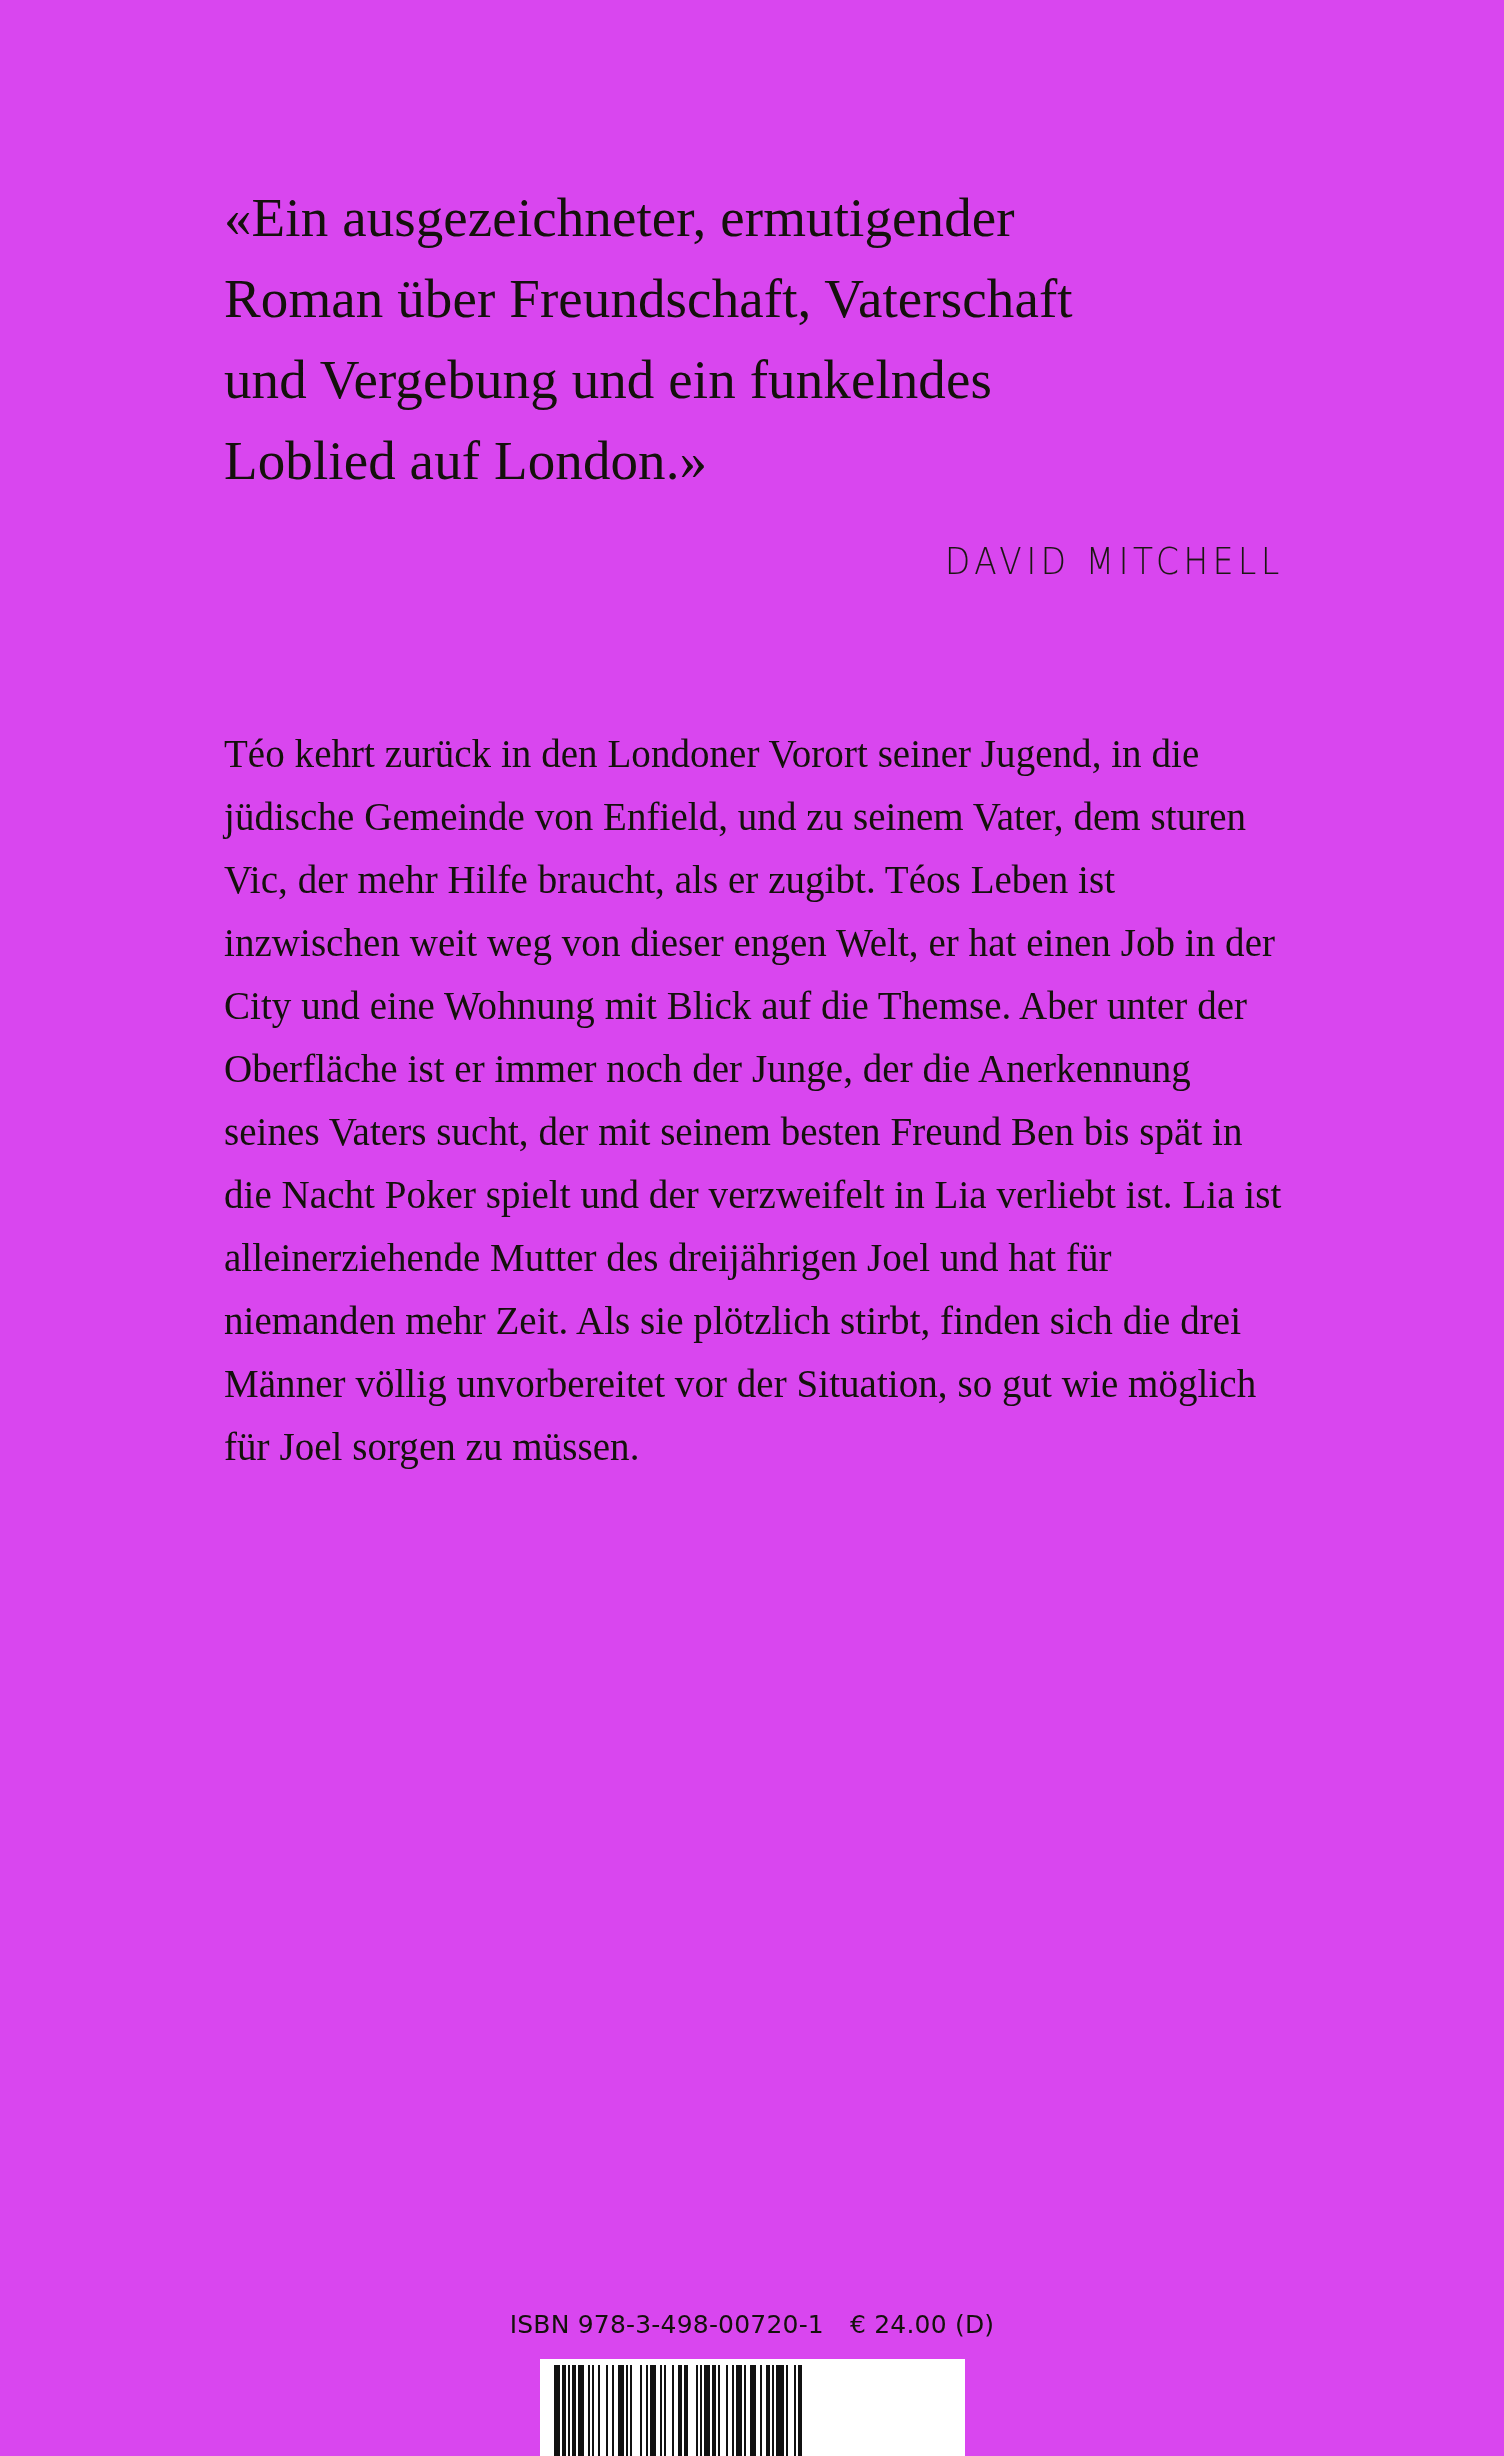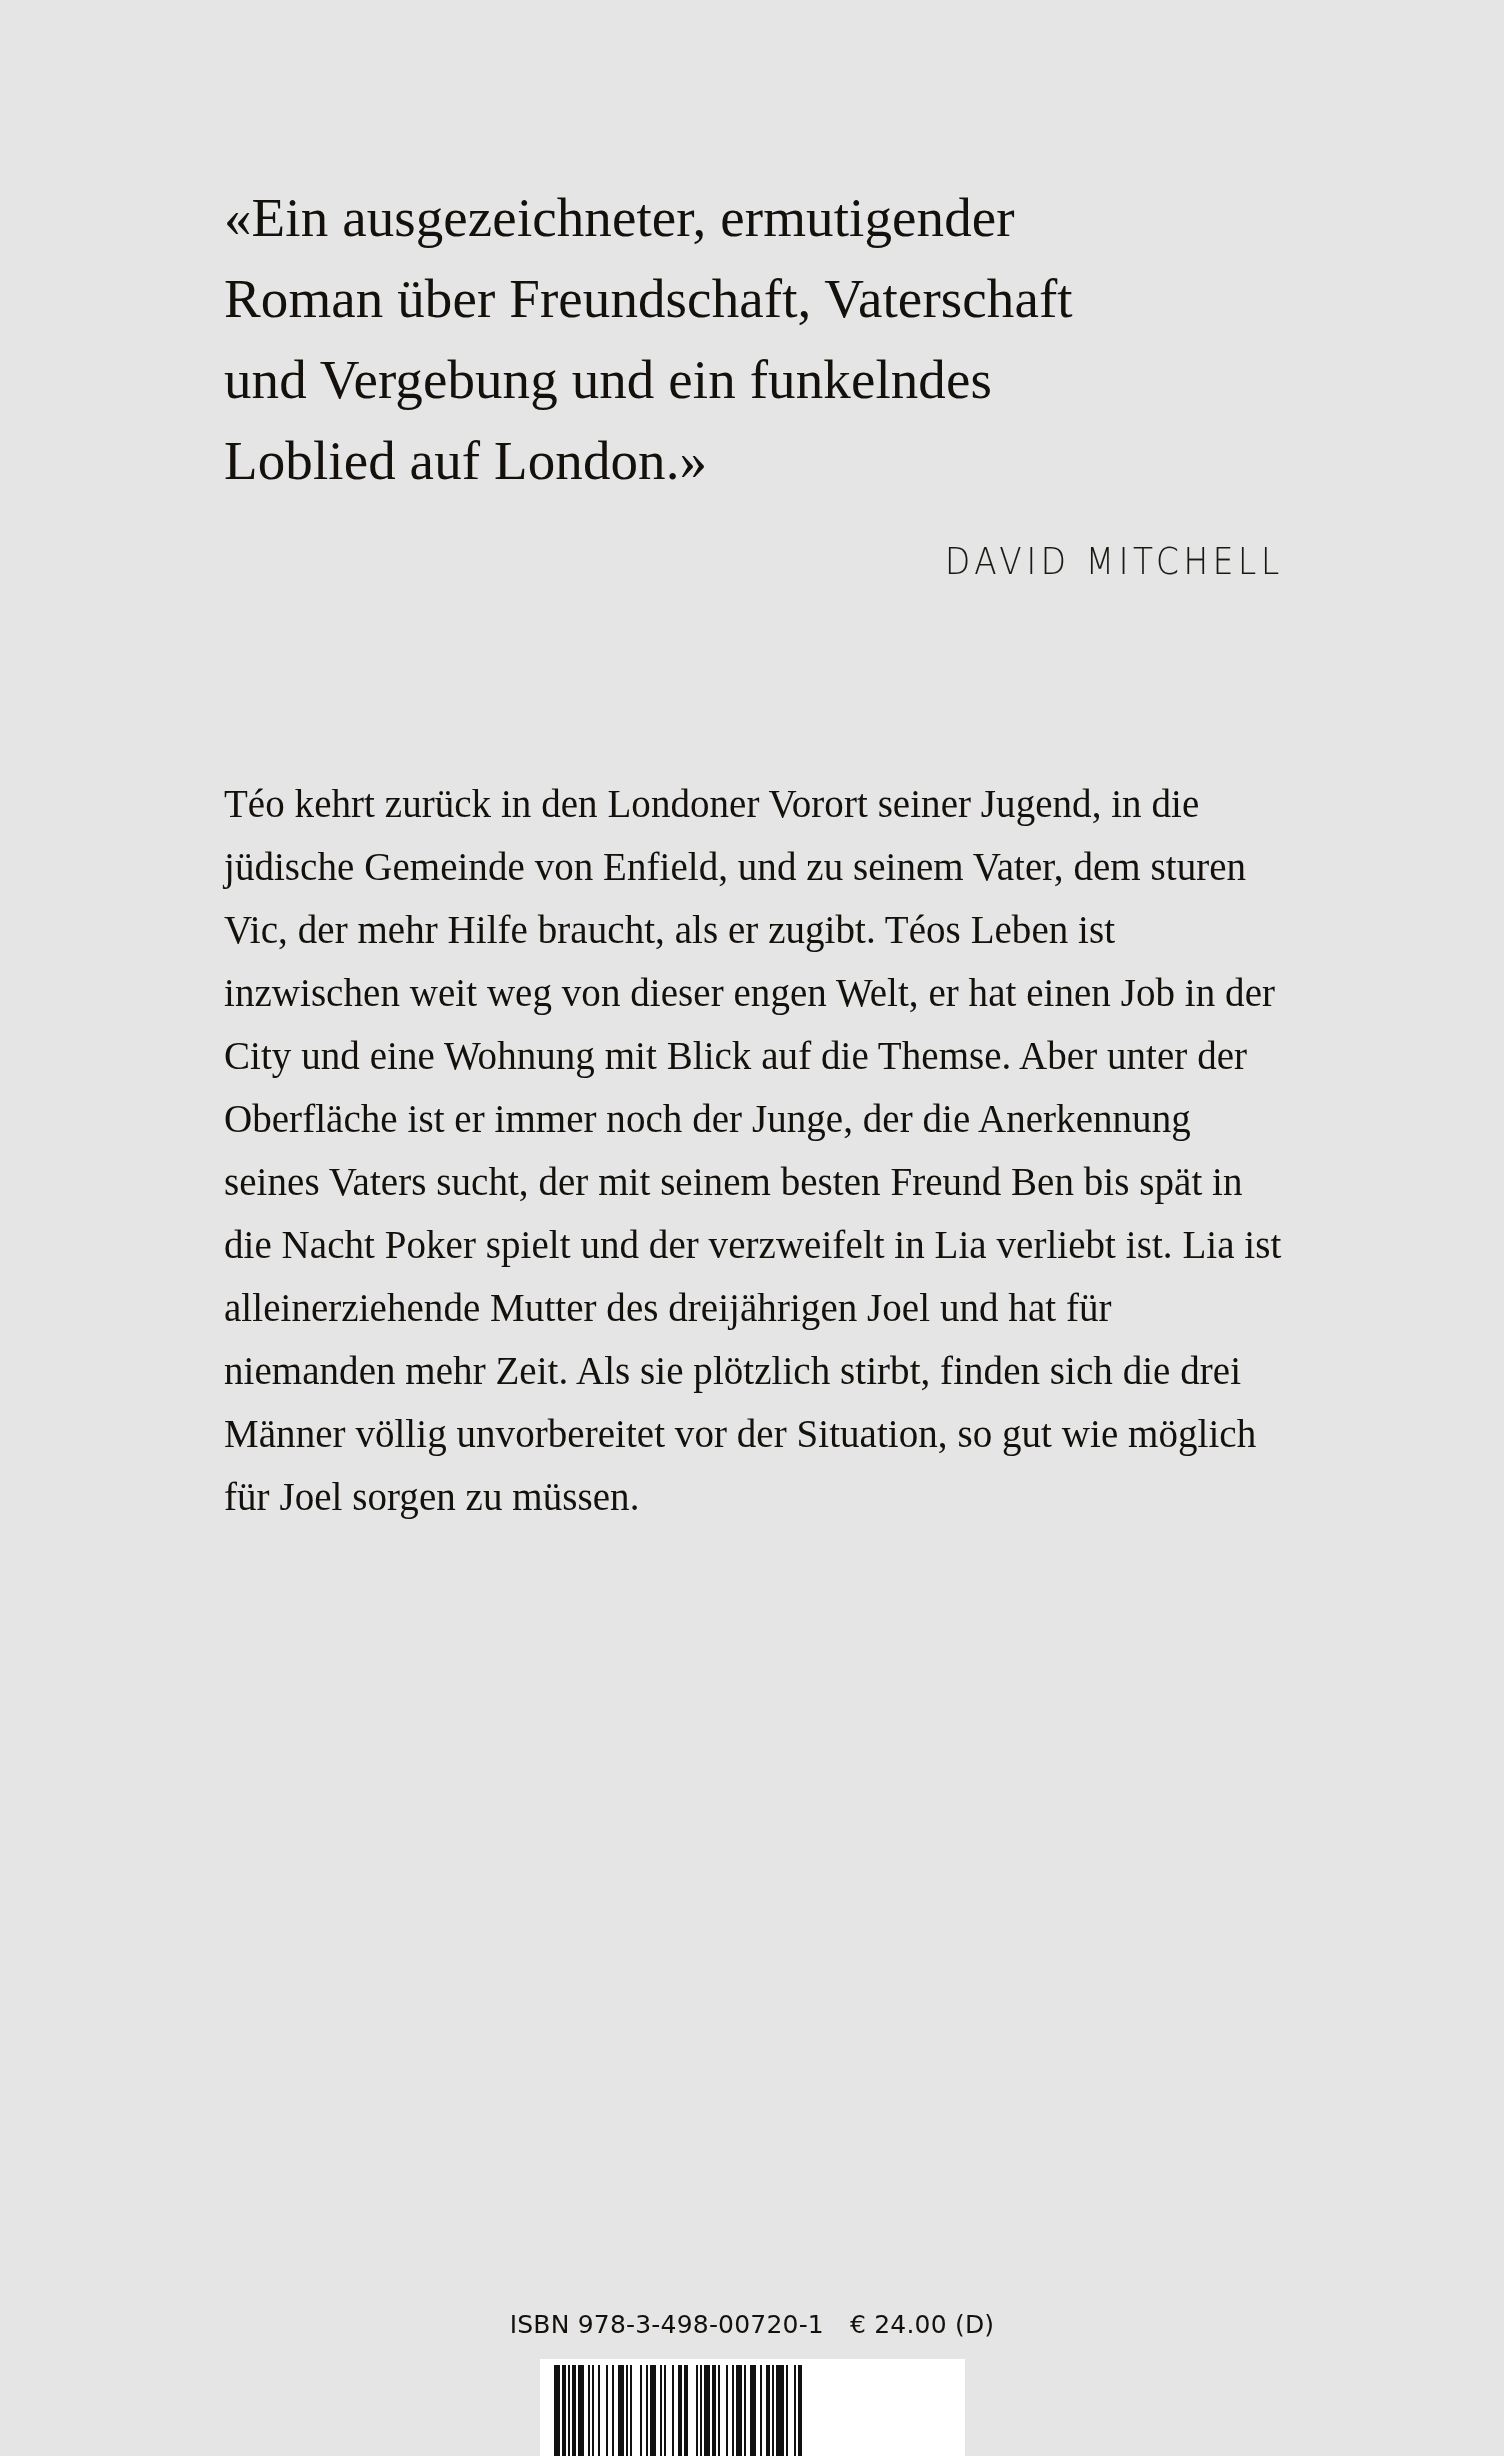--- a/index.html
+++ b/index.html
@@ -11,21 +11,21 @@
     height: 2457px;
     background: #f0d55a;
     font-family: "Liberation Serif", serif;
     overflow: hidden;
     position: relative;
   }
 
   .cover {
     position: absolute;
     inset: 0;
-    background: #e5e5e5;
+    background: #d946ef;
   }
 
   
   .quote-block {
     position: absolute;
     left: 224px;
     top: 177px;
     width: 1075px;
   }
   .quote-text {
@@ -53,21 +53,21 @@
     font-weight: 300;
     transform: scaleX(0.86);
     transform-origin: right center;
     -webkit-text-stroke: 0.1px #1b1812;
   }
 
   
   .blurb {
     position: absolute;
     left: 224px;
-    top: 772px;
+    top: 722px;
     width: 1067px;
   }
   .blurb p {
     margin: 0;
     font-family: "Liberation Serif", serif;
     font-size: 39px;
     line-height: 63px;
     color: #14110c;
     text-align: left;
     letter-spacing: 0.05px;

